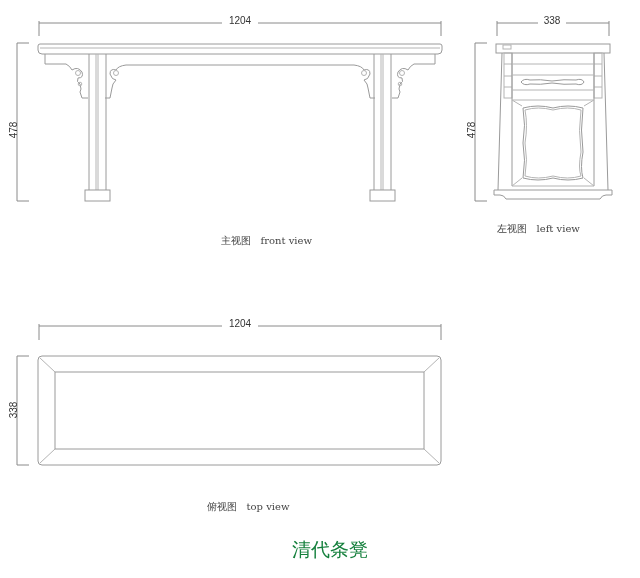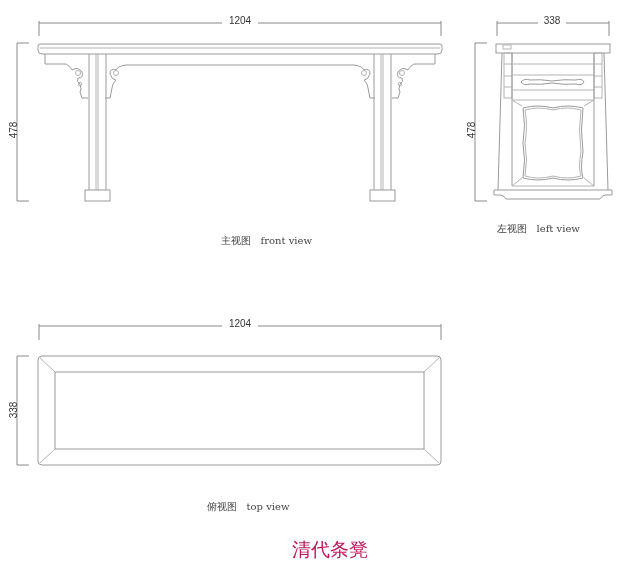--- a/index.html
+++ b/index.html
@@ -3,21 +3,21 @@
   <meta charset="utf-8">
   <style>
     html, body { margin: 0; padding: 0; background: #ffffff; }
     body { width: 640px; height: 578px; position: relative; overflow: hidden; font-family: "DejaVu Sans", sans-serif; }
     svg { position: absolute; left: 0; top: 0; }
     .ln { stroke: #9a9a9a; stroke-width: 1; fill: none; }
     .ln2 { stroke: #b4b4b4; stroke-width: 1; fill: none; }
     .dim { stroke: #8a8a8a; stroke-width: 1; fill: none; }
     .dimtxt { font-family: "Liberation Sans", sans-serif; font-size: 10px; fill: #333333; }
     .cap { position: absolute; font-family: "DejaVu Serif", serif; font-size: 10px; color: #444444; white-space: pre; }
-    .title { position: absolute; font-family: "DejaVu Sans", sans-serif; font-size: 19px; color: #be185d; }
+    .title { position: absolute; font-family: "DejaVu Sans", sans-serif; font-size: 19px; color: #15803d; }
   </style>
 </head>
 <body>
 
 <svg width="640" height="578" viewBox="0 0 640 578">
 
   <g>
 
     <g>
       <line class="dim" x1="39" y1="23" x2="441" y2="23"></line>

